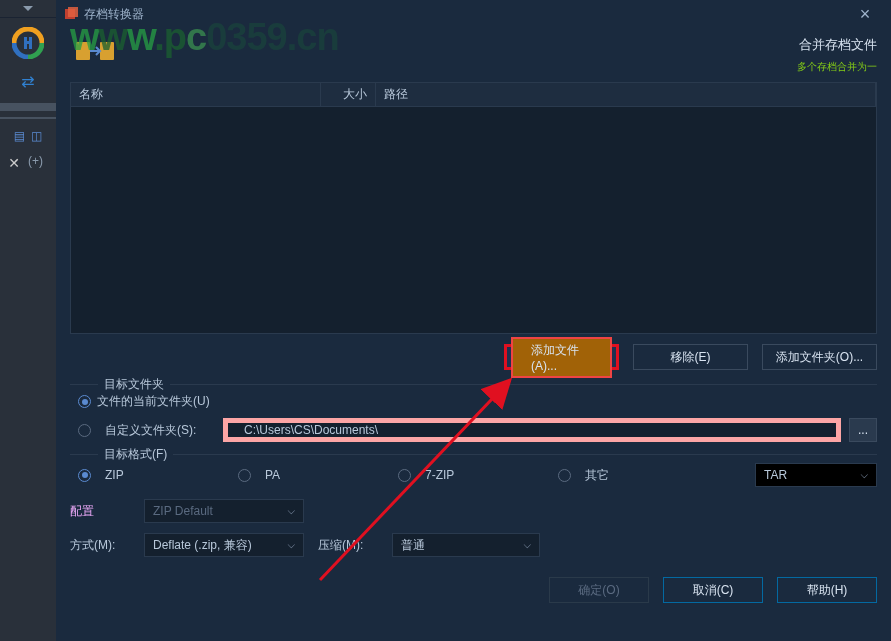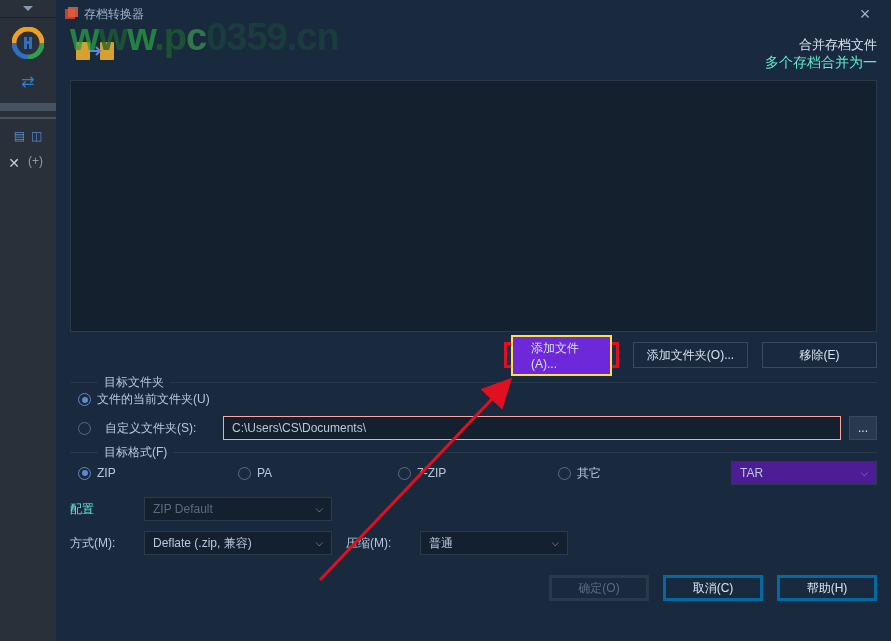--- a/index.html
+++ b/index.html
@@ -25,67 +25,67 @@
     .titlebar { height: 28px; background: #1a2a3e; display: flex; align-items: center; padding: 0 8px; }
     .titlebar-icon { width: 14px; height: 14px; margin-right: 6px; }
     .titlebar-text { color: #9fb4cc; font-size: 12px; flex: 1; }
     .close-btn { width: 36px; height: 28px; display: flex; align-items: center; justify-content: center; color: #9fb4cc; font-size: 18px; }
     
     .content { flex: 1; padding: 8px 14px 14px 14px; display: flex; flex-direction: column; }
     
     .header-section { margin-bottom: 8px; padding-left: 54px; position: relative; text-align: right; }
     .header-icon { position: absolute; left: 6px; top: 2px; width: 40px; height: 30px; }
     .header-title { color: #d8e3f0; font-size: 13px; }
-    .header-subtitle { color: #5eead4; font-size: 14px; margin-top: 0; }
+    .header-subtitle { color: #84cc16; font-size: 10px; margin-top: 6px; }
     
     .watermark { position: absolute; left: 70px; top: 16px; color: #1a7a39; font-size: 38px; font-weight: bold; font-family: Arial; opacity: 0.75; z-index: 100; pointer-events: none; letter-spacing: -1px; }
     .watermark .green-w { color: #26a044; }
     .watermark .dark { color: #1a6030; }
     
     .table-area { border: 1px solid #2a3a4e; background: #14202e; height: 252px; display: flex; flex-direction: column; }
     .table-header { display: flex; height: 24px; background: #1e2d40; border-bottom: 1px solid #2a3a4e; }
     .th { color: #b8c8da; font-size: 12px; padding: 4px 8px; border-right: 1px solid #2a3a4e; display: flex; align-items: center; }
     .th-name { width: 250px; }
     .th-size { width: 55px; justify-content: flex-end; }
     .th-path { flex: 1; }
     .table-body { flex: 1; }
     
     .button-row { display: flex; justify-content: flex-end; gap: 14px; margin: 10px 0 14px 0; }
     .action-btn { width: 115px; height: 26px; background: #1a2a3e; border: 1px solid #3a4a5e; color: #d8e3f0; font-size: 12px; display: flex; align-items: center; justify-content: center; cursor: pointer; }
     .action-btn.highlighted { border: 3px solid #e01020; padding: 4px; background: #1e3050; }
-    .highlighted-inner { border: 2px solid #fde047; padding: 3px 18px; background: #6d28d9; }
+    .highlighted-inner { border: 2px solid #ef4444; padding: 3px 18px; background: #a16207; }
     
     .fieldset-group { border: none; border-top: 1px solid #2a3a4e; padding: 8px 0 10px 0; position: relative; margin-bottom: 2px; }
     .fieldset-label { position: absolute; top: -9px; left: 28px; background: #1a2a3e; padding: 0 6px; color: #b8c8da; font-size: 12px; }
     
     .radio-row { display: flex; align-items: center; margin-bottom: 8px; padding-left: 8px; }
     .radio-circle { width: 13px; height: 13px; border-radius: 50%; border: 1.5px solid #5a8ad0; margin-right: 6px; display: flex; align-items: center; justify-content: center; }
     .radio-circle.checked::after { content: ''; width: 6px; height: 6px; border-radius: 50%; background: #5a8ad0; }
     .radio-circle.unchecked { border-color: #5a6a80; }
     .radio-label { color: #b8c8da; font-size: 12px; }
     
     .custom-folder-row { display: flex; align-items: center; gap: 8px; padding-left: 8px; }
-    .text-input { flex: 1; height: 24px; background: #14202e; border: 1px solid #fca5a5; color: #b8c8da; font-size: 12px; padding: 0 8px; }
+    .text-input { flex: 1; height: 24px; background: #14202e; border: 5px solid #fca5a5; color: #b8c8da; font-size: 12px; padding: 0 16px; }
     .browse-btn { width: 28px; height: 24px; background: #2a3a4e; border: 1px solid #3a4a5e; color: #d8e3f0; display: flex; align-items: center; justify-content: center; font-size: 12px; cursor: pointer; }
     
     .format-row { display: flex; align-items: center; padding-left: 8px; gap: 0; }
-    .format-option { display: flex; align-items: center; width: 160px; }
-    .format-select { width: 146px; height: 24px; background: #4c1d95; border: 1px solid #2a3a4e; color: #b8c8da; font-size: 12px; padding: 0 8px; display: flex; align-items: center; justify-content: space-between; margin-left: auto; }
+    .format-option { display: flex; align-items: center; width: 160px; gap: 8px; }
+    .format-select { width: 122px; height: 24px; background: #000000; border: 1px solid #2a3a4e; color: #b8c8da; font-size: 12px; padding: 0 8px; display: flex; align-items: center; justify-content: space-between; margin-left: auto; }
     .chevron { color: #7a8aa0; font-size: 10px; }
     
     .form-row { display: flex; align-items: center; margin-bottom: 10px; gap: 14px; }
     .form-label { color: #b8c8da; font-size: 12px; width: 60px; padding-left: 0; }
-    .form-label.disabled { color: #5eead4; }
+    .form-label.disabled { color: #f0abfc; }
     .select-box { height: 24px; background: #14202e; border: 1px solid #2a3a4e; color: #b8c8da; font-size: 12px; padding: 0 8px; display: flex; align-items: center; justify-content: space-between; cursor: pointer; }
     .select-box.disabled { color: #5a6a80; }
-    .select-160 { width: 188px; }
+    .select-160 { width: 160px; }
     .select-148 { width: 148px; text-align: right; }
     
     .footer-buttons { display: flex; justify-content: flex-end; gap: 14px; margin-top: 10px; }
-    .footer-btn { width: 100px; height: 26px; background: transparent; border: 3px solid #0369a1; color: #d8e3f0; font-size: 12px; display: flex; align-items: center; justify-content: center; cursor: pointer; }
+    .footer-btn { width: 100px; height: 26px; background: transparent; border: 1px solid #0369a1; color: #d8e3f0; font-size: 12px; display: flex; align-items: center; justify-content: center; cursor: pointer; }
     .footer-btn.disabled { color: #5a6a80; border-color: #2a3a4a; }
     
     .red-arrow { position: absolute; pointer-events: none; z-index: 50; }
   </style>
 </head>
 <body>
 
 <div class="outer-container">
   <div class="left-panel">
     <div class="left-dropdown">
@@ -137,29 +137,34 @@
         <svg class="header-icon" viewBox="0 0 40 30">
           <rect x="0" y="4" width="14" height="18" fill="#d8a030" rx="1"></rect>
           <rect x="24" y="4" width="14" height="18" fill="#d8a030" rx="1"></rect>
           <path d="M14 13 L24 13 M20 9 L24 13 L20 17" stroke="#5a8ad0" stroke-width="2" fill="none"></path>
         </svg>
         <div class="header-title">合并存档文件</div>
         <div class="header-subtitle">多个存档合并为一</div>
       </div>
 
       <div class="table-area">
+        <div class="table-header">
+          <div class="th th-name">名称</div>
+          <div class="th th-size">大小</div>
+          <div class="th th-path">路径</div>
+        </div>
         <div class="table-body"></div>
       </div>
 
       <div class="button-row">
         <div class="action-btn highlighted">
           <div class="highlighted-inner"><span>添加文件(A)...</span></div>
         </div>
+        <div class="action-btn">移除(E)</div>
         <div class="action-btn">添加文件夹(O)...</div>
-        <div class="action-btn">移除(E)</div>
       </div>
 
       <div class="fieldset-group">
         <div class="fieldset-label">目标文件夹</div>
         <div class="radio-row">
           <div class="radio-circle checked"></div>
           <span class="radio-label">文件的当前文件夹(U)</span>
         </div>
         <div class="custom-folder-row">
           <div class="radio-circle unchecked"></div>

